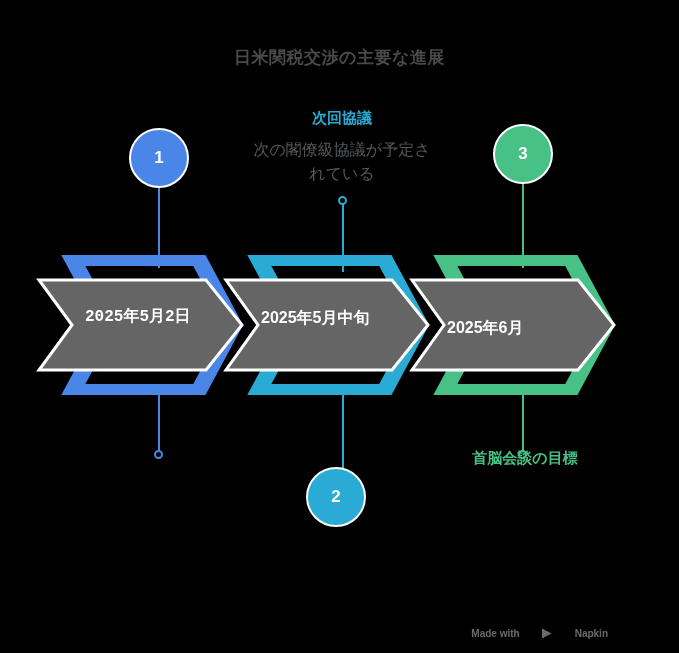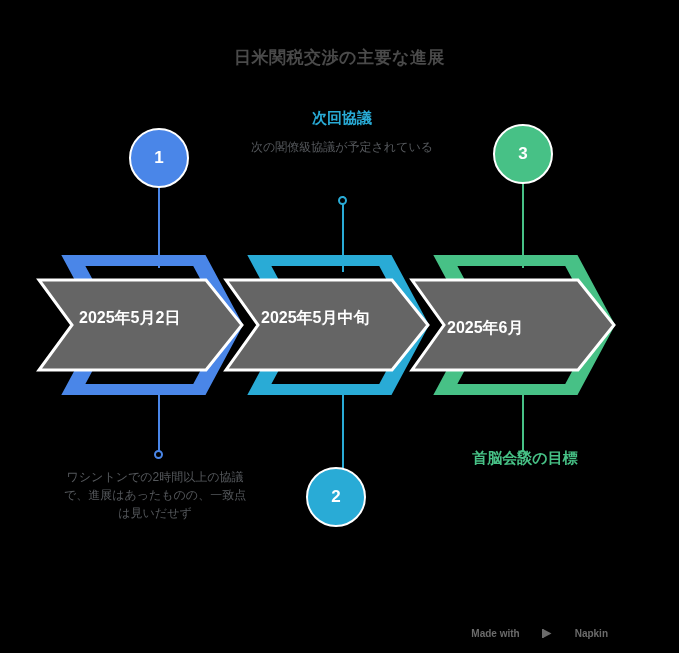--- a/index.html
+++ b/index.html
@@ -96,21 +96,21 @@
     position: absolute;
     text-align: center;
   }
   .block .heading {
     font-size: 15px;
     font-weight: 700;
     line-height: 1.35;
     margin: 0 0 10px 0;
   }
   .block .desc {
-    font-size: 12px;
+    font-size: 16px;
     line-height: 1.5;
     color: #55585c;
     margin: 0;
   }
 
   .blk-top2  { left: 249px; top: 108px; width: 186px; }
   .blk-top2 .heading { color: #29abd6; }
 
   .blk-bot1  { left: 62px;  top: 468px; width: 186px; }
   .blk-bot1 .heading { color: #4a86e8; }
@@ -119,21 +119,21 @@
   .blk-bot3 .heading { color: #47c186; }
 
   
   .chev-label {
     position: absolute;
     color: #ffffff;
     font-size: 16px;
     font-weight: 700;
     line-height: 1.45;
   }
-  .lab-1 { left: 79px;  top: 306px; width: 128px; }
+  .lab-1 { left: 85px;  top: 306px; width: 128px; font-family: Liberation Mono, monospace; }
   .lab-2 { left: 261px; top: 306px; width: 128px; }
   .lab-3 { left: 447px; top: 316px; width: 128px; }
 
   
   .watermark {
     position: absolute;
     right: 14px;
     bottom: 14px;
     display: flex;
     align-items: center;
@@ -201,21 +201,20 @@
   <div class="node-circle c3">
     <span>3</span>
   </div>
 
   <div class="block blk-top2">
     <p class="heading">次回協議</p>
     <p class="desc">次の閣僚級協議が予定されている</p>
   </div>
 
   <div class="block blk-bot1">
-    <p class="desc">ワシントンでの2時間以上の協議で、進展はあったものの、一致点は見いだせず</p>
   </div>
 
   <div class="block blk-bot3">
     <p class="heading">首脳会談の目標</p>
   </div>
 
   <div class="watermark">
     <span>Made with</span>
     <span class="np-icon">
       <svg width="11" height="11" viewBox="0 0 11 11" aria-hidden="true">

